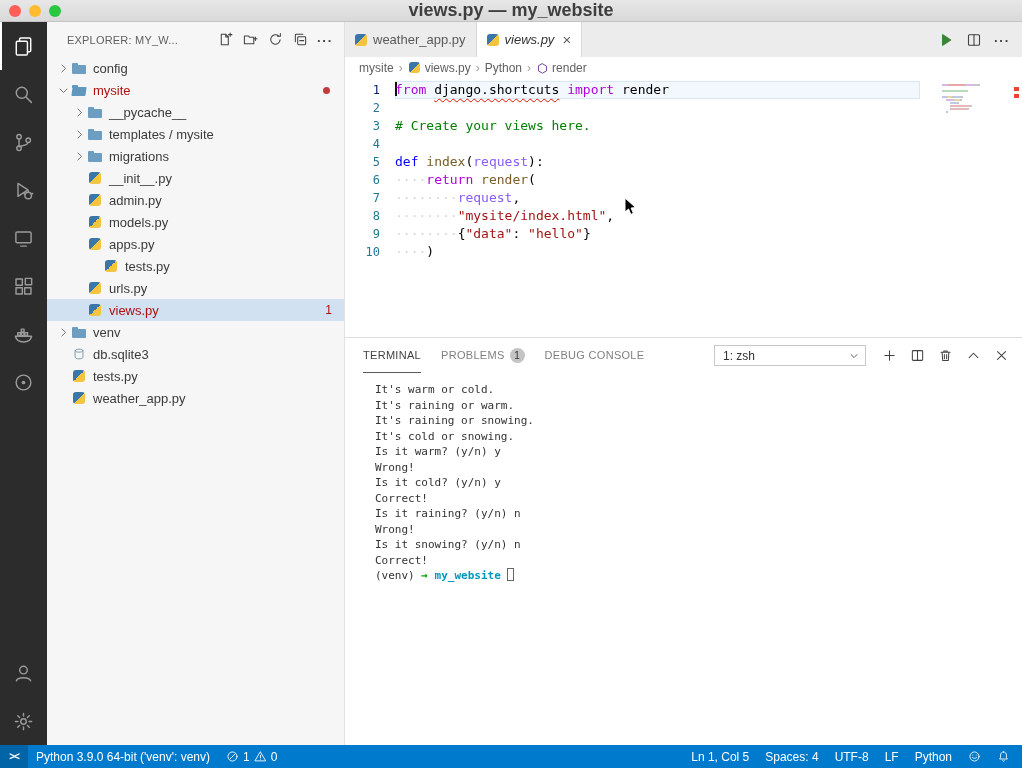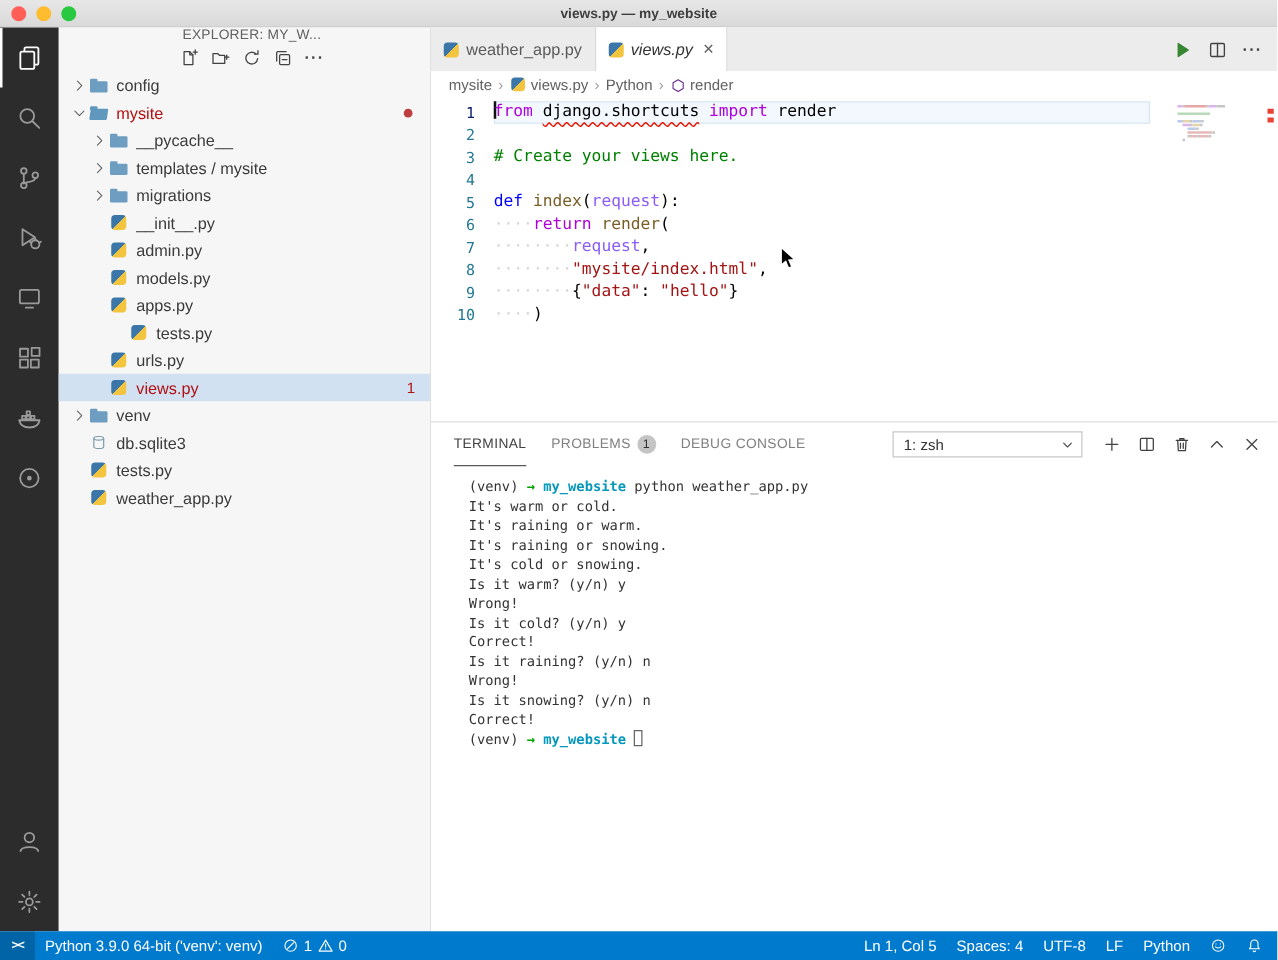--- a/index.html
+++ b/index.html
@@ -3,36 +3,36 @@
 <meta charset="utf-8">
 <style>
   * { box-sizing: border-box; }
   html,body { margin:0; padding:0; }
   body { font-family:"Liberation Sans", sans-serif; }
   .window { position:relative; width:1022px; height:768px; background:#fff; overflow:hidden; }
 
   
   .titlebar { position:absolute; left:0; top:0; width:100%; height:22px;
     background:linear-gradient(#e7e7e7,#d9d9d9); border-bottom:1px solid #c3c3c3;
-    display:flex; align-items:center; justify-content:center; font-size:11px; font-weight:bold; color:#3e3e3e; }
+    display:flex; align-items:center; justify-content:center; font-size:18px; font-weight:bold; color:#3e3e3e; }
   .lights { position:absolute; left:9px; top:5px; display:flex; gap:8px; }
   .light { width:12px; height:12px; border-radius:50%; }
   .light.red{background:#ff5f57;} .light.yellow{background:#febc2e;} .light.green{background:#28c840;}
 
   
   .activitybar { position:absolute; left:0; top:22px; width:47px; height:723px; background:#2c2c2c;
     display:flex; flex-direction:column; }
   .ab-item { height:48px; display:flex; align-items:center; justify-content:center; color:#9a9a9a; cursor:pointer; }
   .ab-item.active { color:#ffffff; box-shadow: inset 2px 0 0 #ffffff; }
   .ab-item svg { width:21px; height:21px; }
   #ab-bottom { margin-top:auto; }
 
   
   .sidebar { position:absolute; left:47px; top:22px; width:298px; height:723px; background:#f6f6f6; border-right:1px solid #e0e0e0; }
-  .sb-header { height:35px; display:flex; align-items:center; padding:0 8px 0 20px;flex-direction:column; }
+  .sb-header { height:35px; display:flex; align-items:center; padding:0 8px 0 20px; }
   .sb-title { flex:1; font-size:11px; color:#616161; letter-spacing:.2px; white-space:nowrap; overflow:hidden; }
   #explorer-actions { display:flex; gap:3px; }
   .sb-action { width:22px; height:22px; display:flex; align-items:center; justify-content:center; color:#424242; border-radius:4px; cursor:pointer; }
   .sb-action svg { width:15px; height:15px; }
   .dots { font-weight:bold; letter-spacing:1px; color:#424242; font-size:13px; }
 
   .tree-row { height:22px; display:flex; align-items:center; font-size:13px; color:#3b3b3b; cursor:pointer; }
   .tree-row.selected { background:#d2e1f2; }
   .twisty { width:16px; display:flex; justify-content:center; color:#646465; flex:none; }
   .twisty svg { width:13px; height:13px; }
@@ -601,21 +601,20 @@
           <div class="panel-action">
             <span class="ico">
               <svg width="16" height="16" viewBox="0 0 16 16" fill="none" stroke="currentColor" stroke-width="1.1" stroke-linecap="round" stroke-linejoin="round">
                 <path d="M3.8 3.8l8.4 8.4M12.2 3.8l-8.4 8.4"></path>
               </svg>
             </span>
           </div>
         </div>
     </div>
     <div id="terminal">
-        <div class="term-line"><span class="tc-p">(venv) </span><span class="tc-g">→</span><span class="tc-p">  </span><span class="tc-t">my_website</span><span class="tc-p"> python weather_app.py</span></div>
         <div class="term-line"><span class="tc-p">It's warm or cold.</span></div>
         <div class="term-line"><span class="tc-p">It's raining or warm.</span></div>
         <div class="term-line"><span class="tc-p">It's raining or snowing.</span></div>
         <div class="term-line"><span class="tc-p">It's cold or snowing.</span></div>
         <div class="term-line"><span class="tc-p">Is it warm? (y/n) y</span></div>
         <div class="term-line"><span class="tc-p">Wrong!</span></div>
         <div class="term-line"><span class="tc-p">Is it cold? (y/n) y</span></div>
         <div class="term-line"><span class="tc-p">Correct!</span></div>
         <div class="term-line"><span class="tc-p">Is it raining? (y/n) n</span></div>
         <div class="term-line"><span class="tc-p">Wrong!</span></div>

